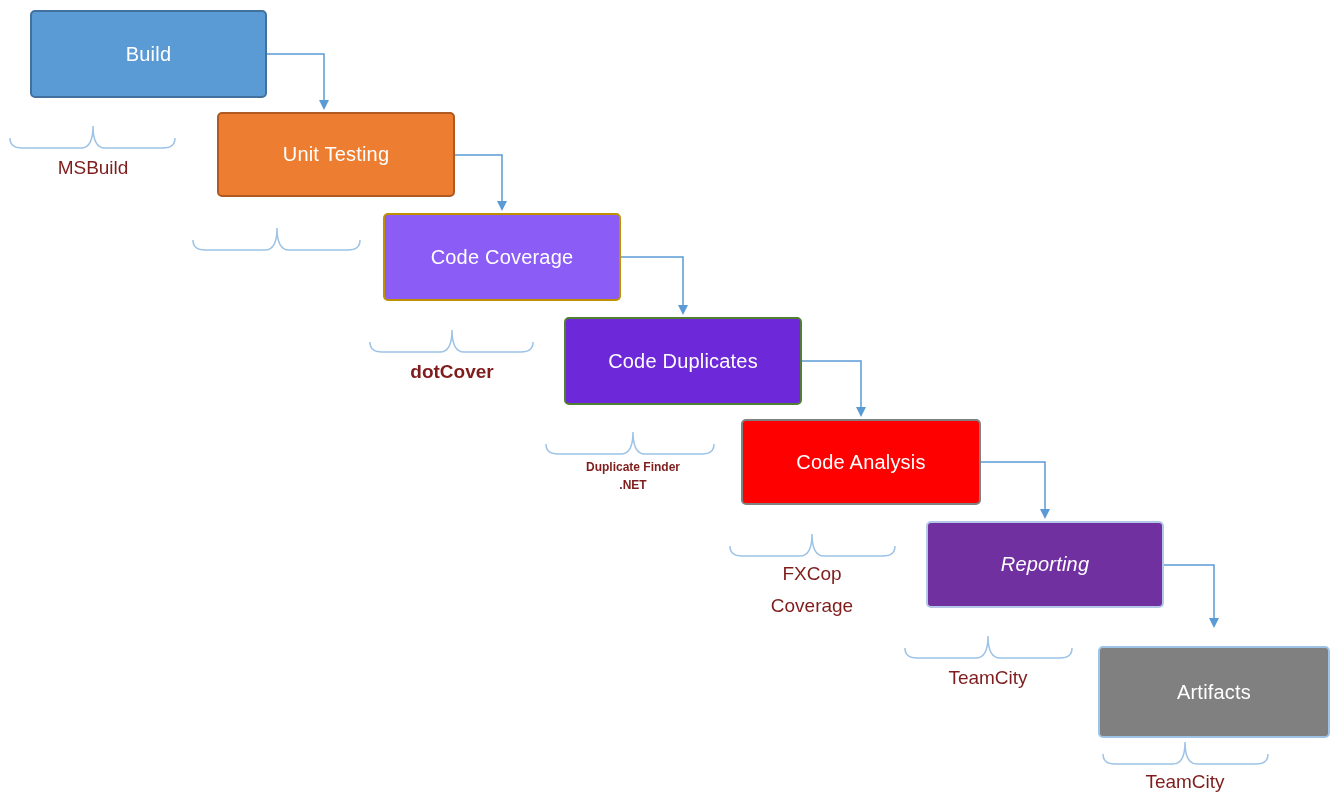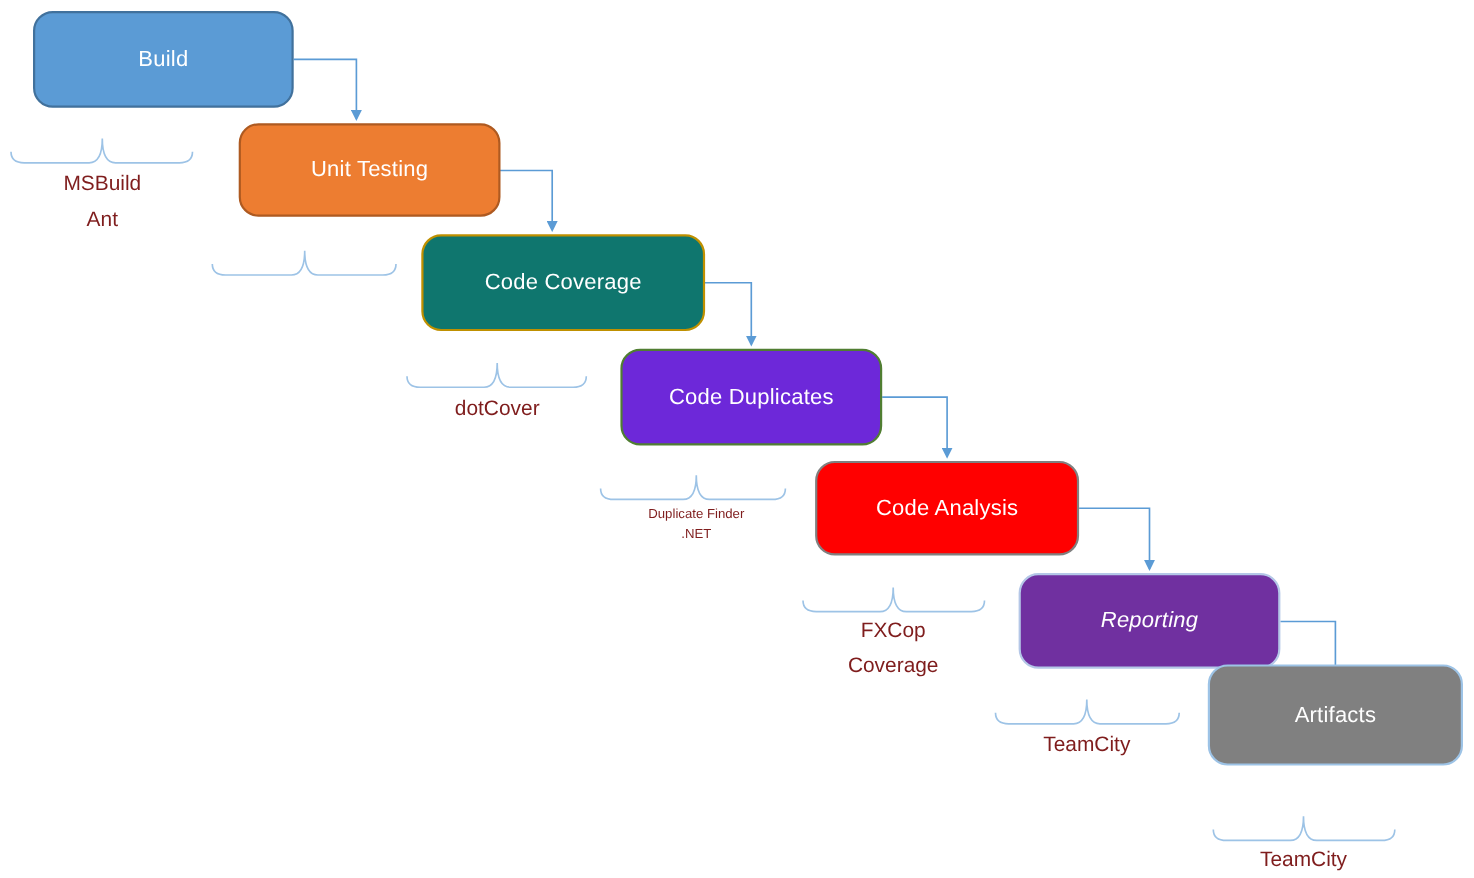--- a/index.html
+++ b/index.html
@@ -12,21 +12,21 @@
     overflow: hidden;
   }
   #overlay {
     position: absolute;
     left: 0; top: 0;
     width: 1340px; height: 798px;
   }
   .stage-box {
     position: absolute;
     border: 2px solid transparent;
-    border-radius: 18px;
+    border-radius: 5px;
     display: flex;
     align-items: center;
     justify-content: center;
     box-sizing: border-box;
   }
   .stage-label {
     color: #ffffff;
     font-size: 20px;
     letter-spacing: 0.2px;
     white-space: nowrap;
@@ -34,20 +34,21 @@
   .tools-label {
     position: absolute;
     text-align: center;
     color: #7f1d1d;
     font-size: 19px;
     line-height: 32px;
   }
   .tools-label.small {
     font-size: 12px;
     line-height: 18px;
+    font-weight: bold;
   }
 </style>
 </head>
 <body>
 
 <div id="canvas">
 
   <svg id="overlay" viewBox="0 0 1340 798" xmlns="http://www.w3.org/2000/svg">
     <defs>
       <marker id="arrow" viewBox="0 0 10 10" refX="8" refY="5" markerWidth="10" markerHeight="10" markerUnits="userSpaceOnUse" orient="auto-start-reverse">
@@ -76,47 +77,46 @@
   </svg>
 
   <div class="stage-box" style="left: 30px; top: 10px; width: 237px; height: 88px; background-color: rgb(91, 155, 213); border-color: rgb(65, 113, 156);">
     <span class="stage-label">Build</span>
   </div>
 
   <div class="stage-box" style="left: 205px; top: 112px; width: 238px; height: 85px; background-color: rgb(237, 125, 49); border-color: rgb(174, 90, 33); margin-left: 12px;">
     <span class="stage-label">Unit Testing</span>
   </div>
 
-  <div class="stage-box" style="left: 383px; top: 213px; width: 258px; height: 88px; background-color: #0f766e; border-color: rgb(191, 144, 0); align-items: center;">
+  <div class="stage-box" style="left: 383px; top: 213px; width: 238px; height: 88px; background-color: #8b5cf6; border-color: rgb(191, 144, 0); align-items: center;">
     <span class="stage-label">Code Coverage</span>
   </div>
 
   <div class="stage-box" style="left: 564px; top: 317px; width: 238px; height: 88px; background-color: #6d28d9; border-color: rgb(80, 126, 50);">
     <span class="stage-label">Code Duplicates</span>
   </div>
 
   <div class="stage-box" style="left: 741px; top: 419px; width: 240px; height: 86px; background-color: rgb(255, 0, 0); border-color: rgb(128, 128, 128);">
     <span class="stage-label">Code Analysis</span>
   </div>
 
   <div class="stage-box" style="left: 926px; top: 521px; width: 238px; height: 87px; background-color: rgb(112, 48, 160); border-color: rgb(180, 199, 231); font-style: italic;">
     <span class="stage-label">Reporting</span>
   </div>
 
-  <div class="stage-box" style="left: 1098px; top: 604px; width: 232px; height: 92px; background-color: rgb(128, 128, 128); border-color: rgb(157, 195, 230);">
+  <div class="stage-box" style="left: 1098px; top: 646px; width: 232px; height: 92px; background-color: rgb(128, 128, 128); border-color: rgb(157, 195, 230);">
     <span class="stage-label">Artifacts</span>
   </div>
 
   <div class="tools-label" style="left:3px; top:152px; width:180px;">
     <div class="tool-line">MSBuild</div>
-    <div class="tool-line">Ant</div>
   </div>
 
 
-  <div class="tools-label" style="left:362px; top:356px; width:180px;">
+  <div class="tools-label" style="left:362px; top:356px; width:180px;font-weight:bold;">
     <div class="tool-line">dotCover</div>
   </div>
 
   <div class="tools-label small" style="left:543px; top:458px; width:180px;">
     <div class="tool-line">Duplicate Finder</div>
     <div class="tool-line">.NET</div>
   </div>
 
   <div class="tools-label" style="left:722px; top:558px; width:180px;">
     <div class="tool-line">FXCop</div>

